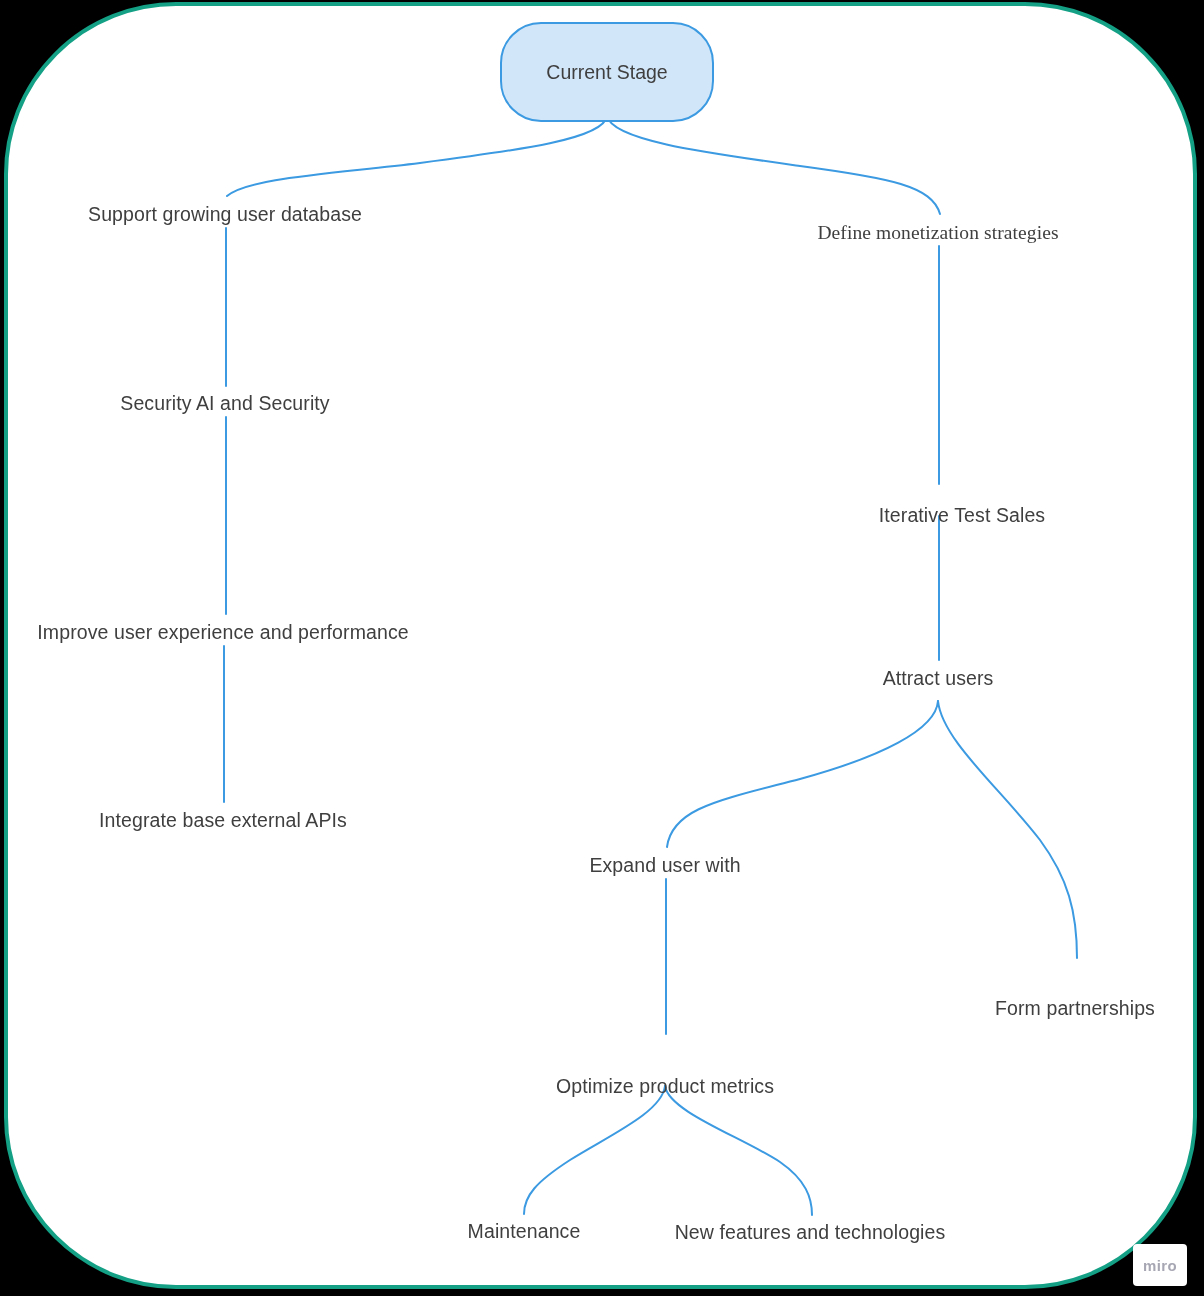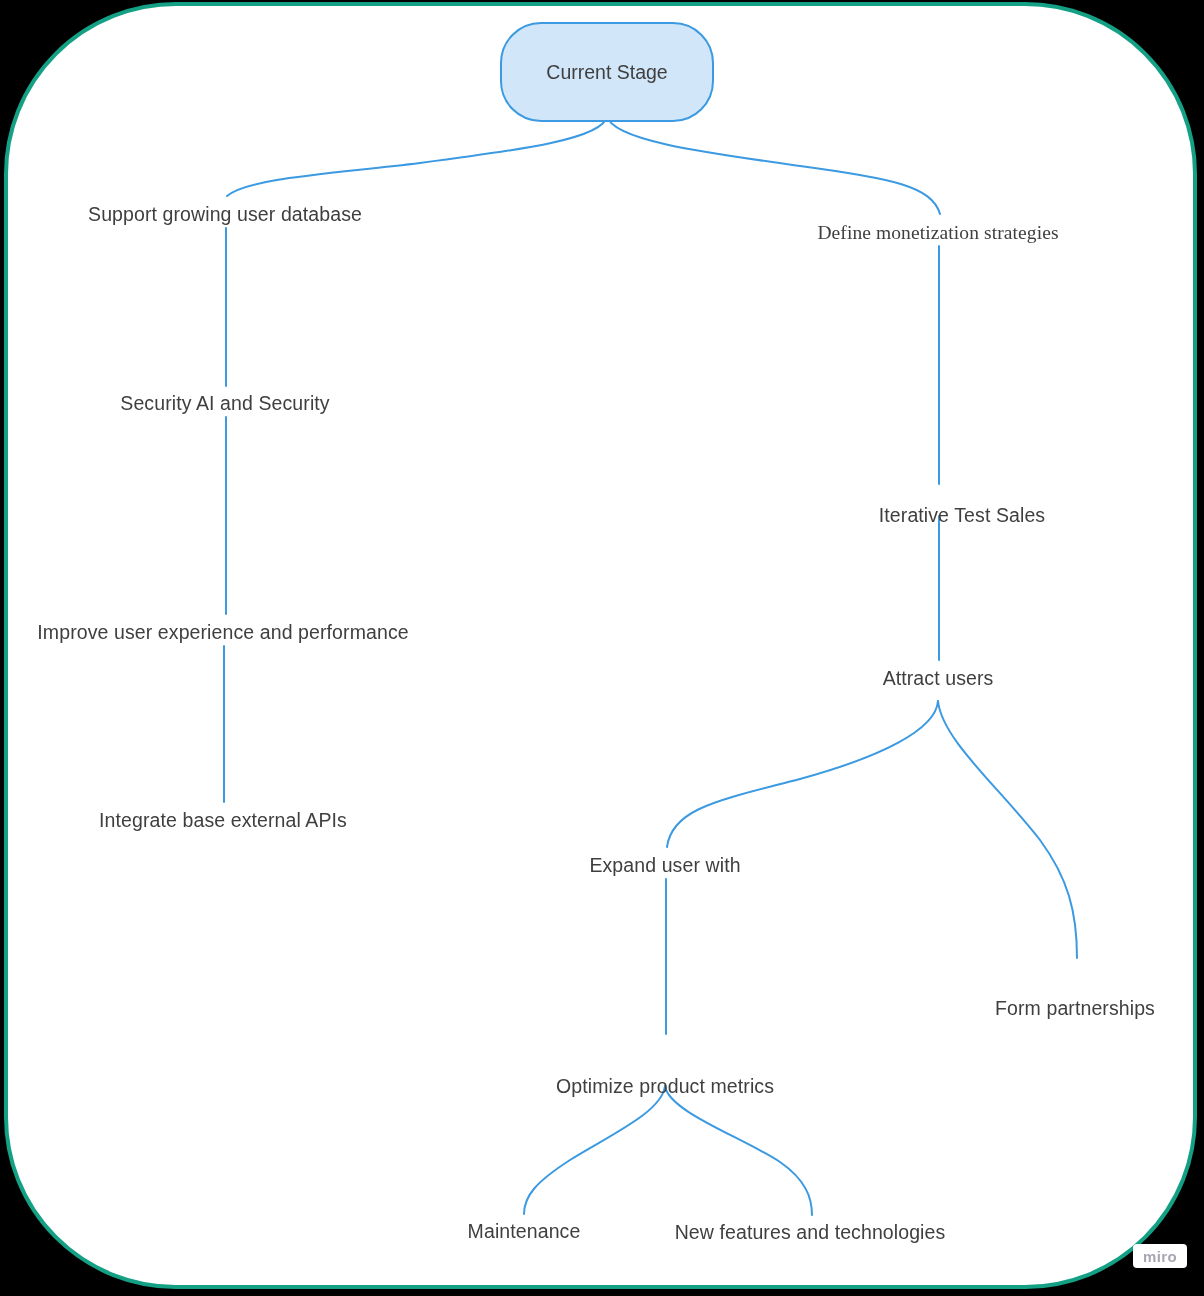--- a/index.html
+++ b/index.html
@@ -106,17 +106,17 @@
       <div class="node-label" style="left: 938px; top: 233px; color: rgb(63, 63, 63); font-family: Liberation Serif, serif;">Define monetization strategies</div>
       <div class="node-label" style="left: 938px; top: 516px; color: rgb(63, 63, 63); margin-left: 24px;">Iterative Test Sales</div>
       <div class="node-label" style="left: 938px; top: 679px; color: rgb(63, 63, 63);">Attract users</div>
       <div class="node-label" style="left: 665px; top: 866px; color: rgb(63, 63, 63);">Expand user with</div>
       <div class="node-label" style="left: 1075px; top: 977px; color: rgb(63, 63, 63); margin-top: 32px;">Form partnerships</div>
       <div class="node-label" style="left: 665px; top: 1087px; color: rgb(63, 63, 63);">Optimize product metrics</div>
       <div class="node-label" style="left: 524px; top: 1232px; color: rgb(63, 63, 63);">Maintenance</div>
       <div class="node-label" style="left: 810px; top: 1233px; color: rgb(63, 63, 63);">New features and technologies</div>
     </div>
 
-  <div id="miro-badge" style="left: 1133px; top: 1244px; width: 54px; height: 24px;">
+  <div id="miro-badge" style="left: 1133px; top: 1244px; width: 54px; height: 42px;">
     <span>miro</span>
   </div>
 
 </div>
 
 </body></html>

